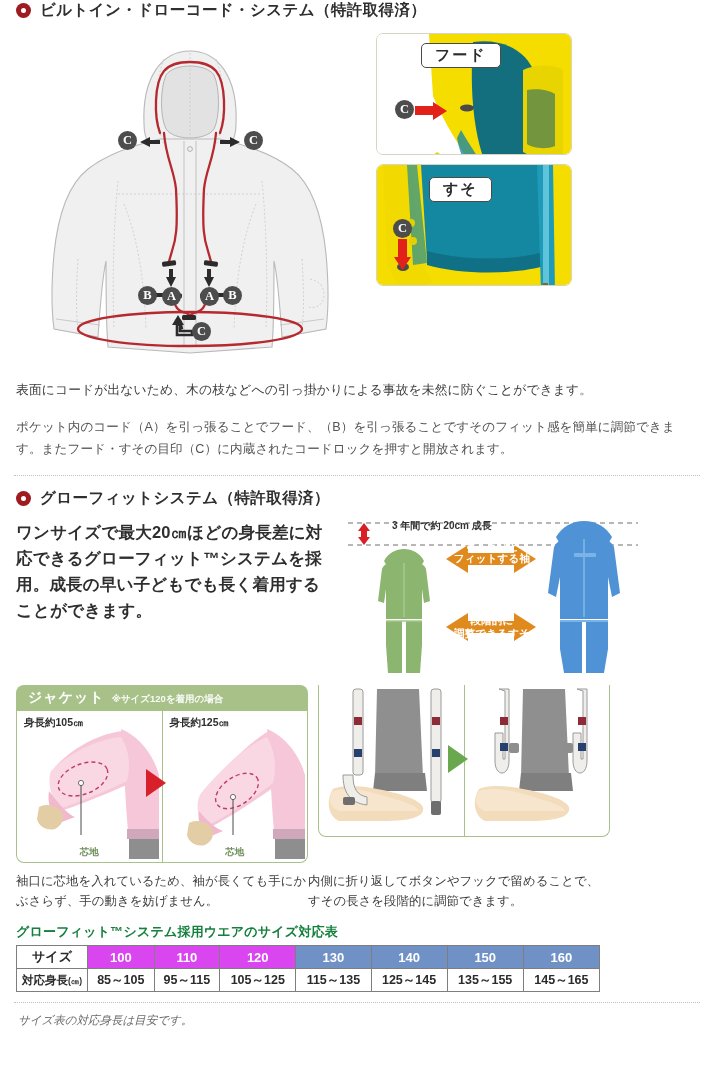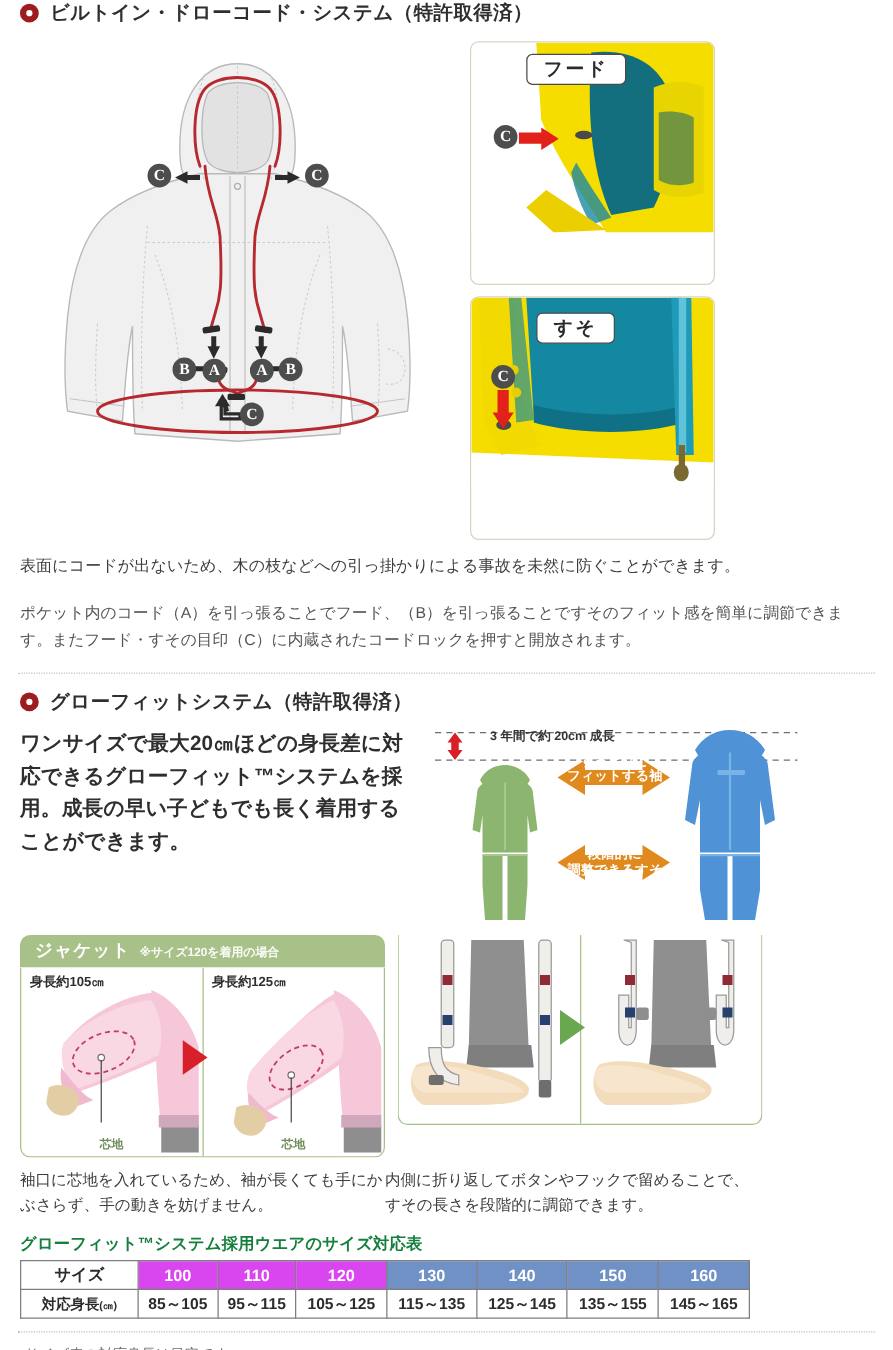--- a/index.html
+++ b/index.html
@@ -35,21 +35,21 @@
   .divider {
     border-top: 1px dotted #c2c2c2;
     margin: 0 14px;
   }
 
   
   .diagram-row { display: flex; padding: 8px 14px 0 14px; gap: 10px; }
   .jacket-draw { position: relative; width: 352px; height: 340px; }
   .photos { display: flex; flex-direction: column; gap: 9px; padding-top: 4px; }
   .photo {
-    width: 196px; height: 195px; border: 1px solid #d8d4c4; border-radius: 7px;
+    width: 196px; height: 122px; border: 1px solid #d8d4c4; border-radius: 7px;
     position: relative; overflow: hidden; background: #ffffff;
   }
   .ph-tag {
     position: absolute; z-index: 6;
     background: #ffffff; border: 1.5px solid #4a4a4a; border-radius: 5px;
     font-size: 15px; font-weight: bold; color: #2b2b2b;
     padding: 2px 13px; letter-spacing: 2px;
   }
 
   .marker {
@@ -129,21 +129,21 @@
   .tbl-wrap { padding: 12px 16px 0 16px; }
   .tbl-title {
     font-size: 13px; font-weight: bold; color: #15803d; margin-bottom: 4px;
     letter-spacing: .2px;
   }
   table { border-collapse: collapse; width: 584px; }
   table td, table th {
     border: 1px solid #7e7e7e; text-align: center; font-weight: bold;
     font-size: 13px; height: 23px; color: #2b2b2b; padding: 0;
   }
-  th.lbl { width: 94px; background: #ffffff; font-size: 13px; }
+  th.lbl { width: 71px; background: #ffffff; font-size: 13px; }
   th.g { background: #d946ef; color: #ffffff; }
   th.b { background: #7091c6; color: #ffffff; }
   td.lbl { background: #ffffff; font-size: 11.5px; white-space: nowrap; }
   td.lbl .u { font-size: 8.5px; }
   td.val { background: #ffffff; font-size: 12.5px; }
   .tbl-note {
     font-size: 11.5px; color: #6c6c6c; font-style: italic;
     padding: 10px 16px 0 18px;
   }
 </style>

